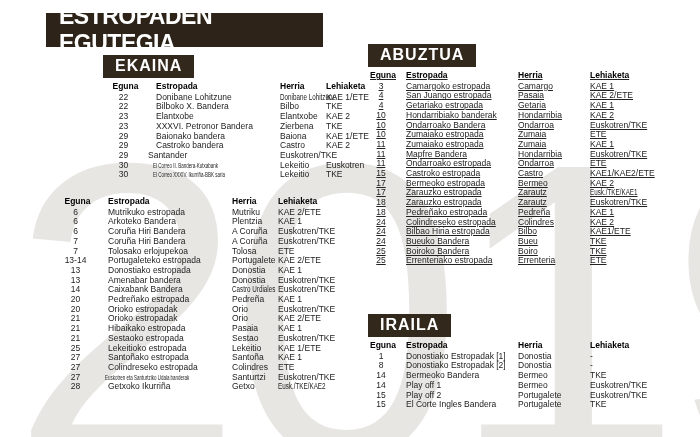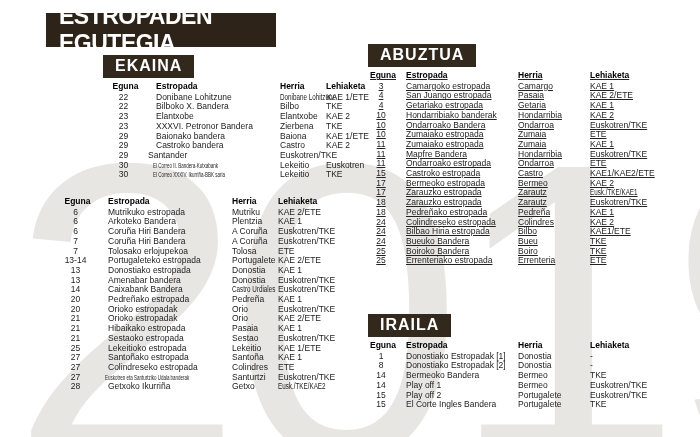--- a/index.html
+++ b/index.html
@@ -9,21 +9,21 @@
     font-family:"Liberation Sans","DejaVu Sans",sans-serif;
     color:var(--text,#222);
   }
   .watermark{
     position:absolute;left:10px;bottom:-84px;z-index:0;
     font-size:420px;line-height:1;font-weight:400;
     letter-spacing:-14px;color:var(--wm,#e8e6e3);
     white-space:nowrap;user-select:none;
   }
   .title-bar{
-    position:absolute;left:46px;top:13px;width:230px;height:34px;z-index:2;
+    position:absolute;left:46px;top:13px;width:277px;height:34px;z-index:2;
     background:var(--titlebar,#2d2318);color:#fff;
     display:flex;align-items:center;padding-left:13px;box-sizing:border-box;
     font-size:23px;font-weight:bold;letter-spacing:-0.5px;
   }
   .cal{position:absolute;z-index:1;}
   .bar{
     display:inline-block;background:var(--bar,#33281c);color:#fff;
     font-weight:bold;font-size:16px;letter-spacing:1px;
     padding:2px 12px 3px 12px;margin-bottom:4px;
   }

